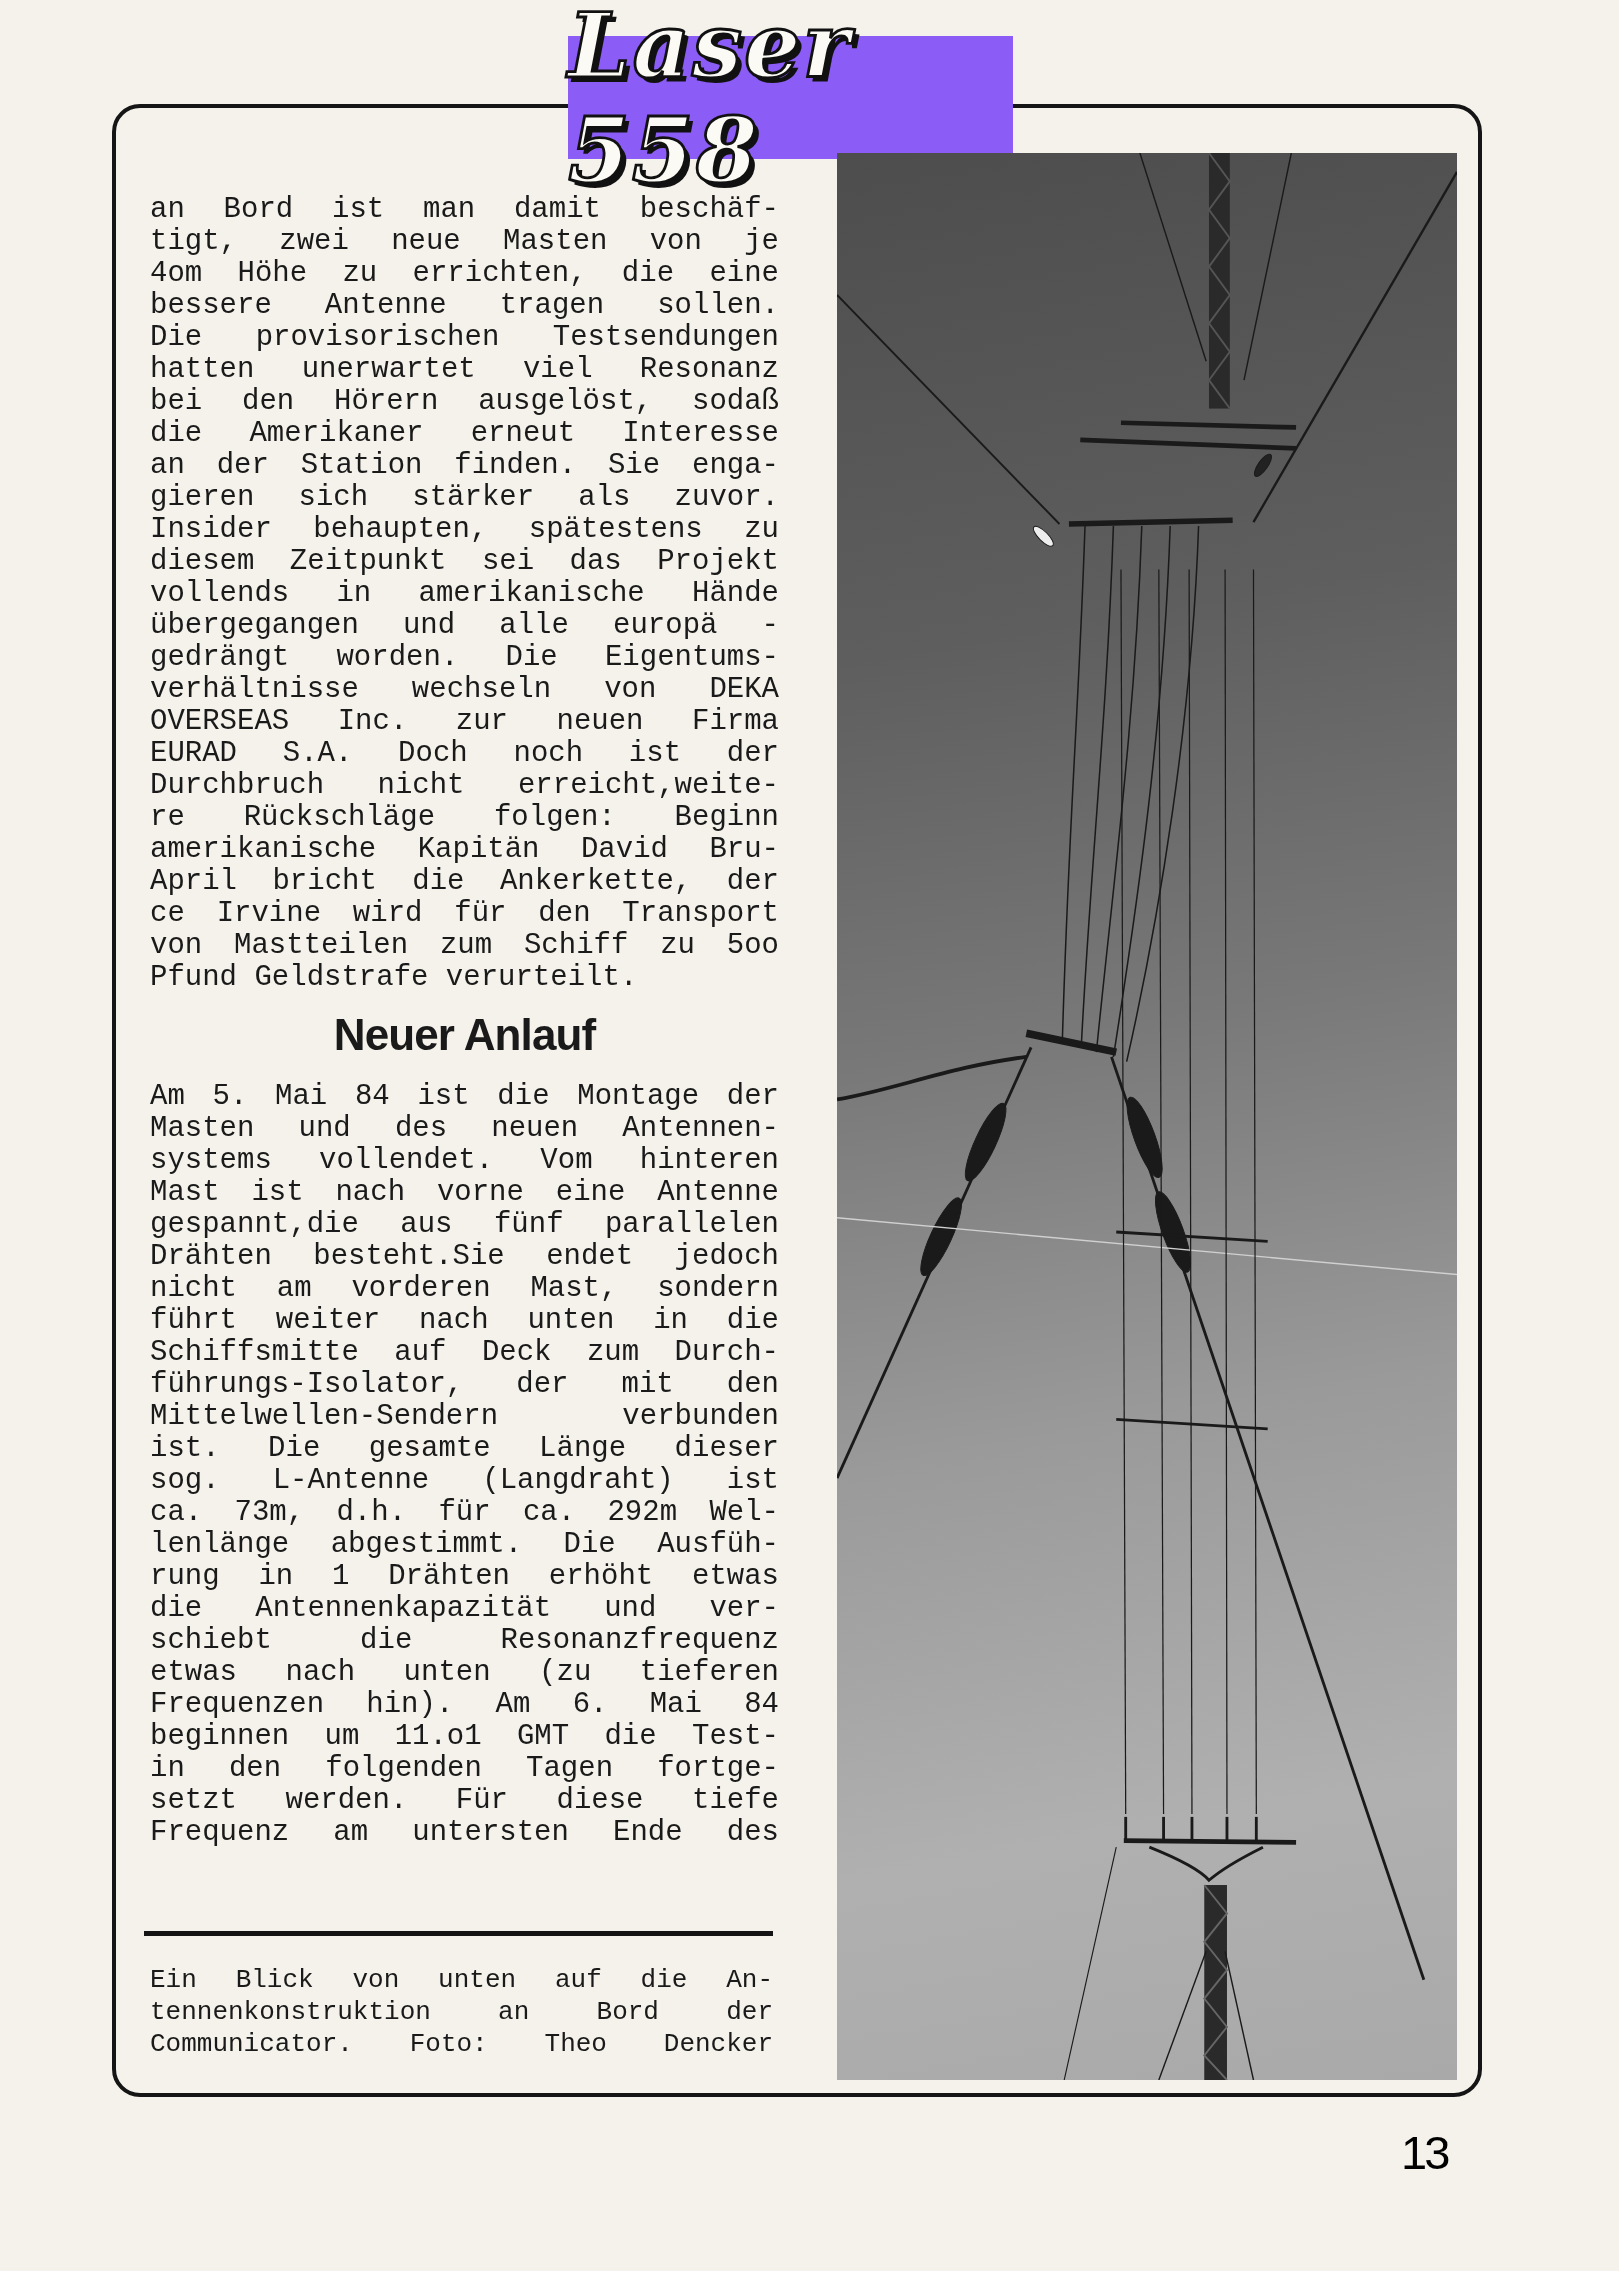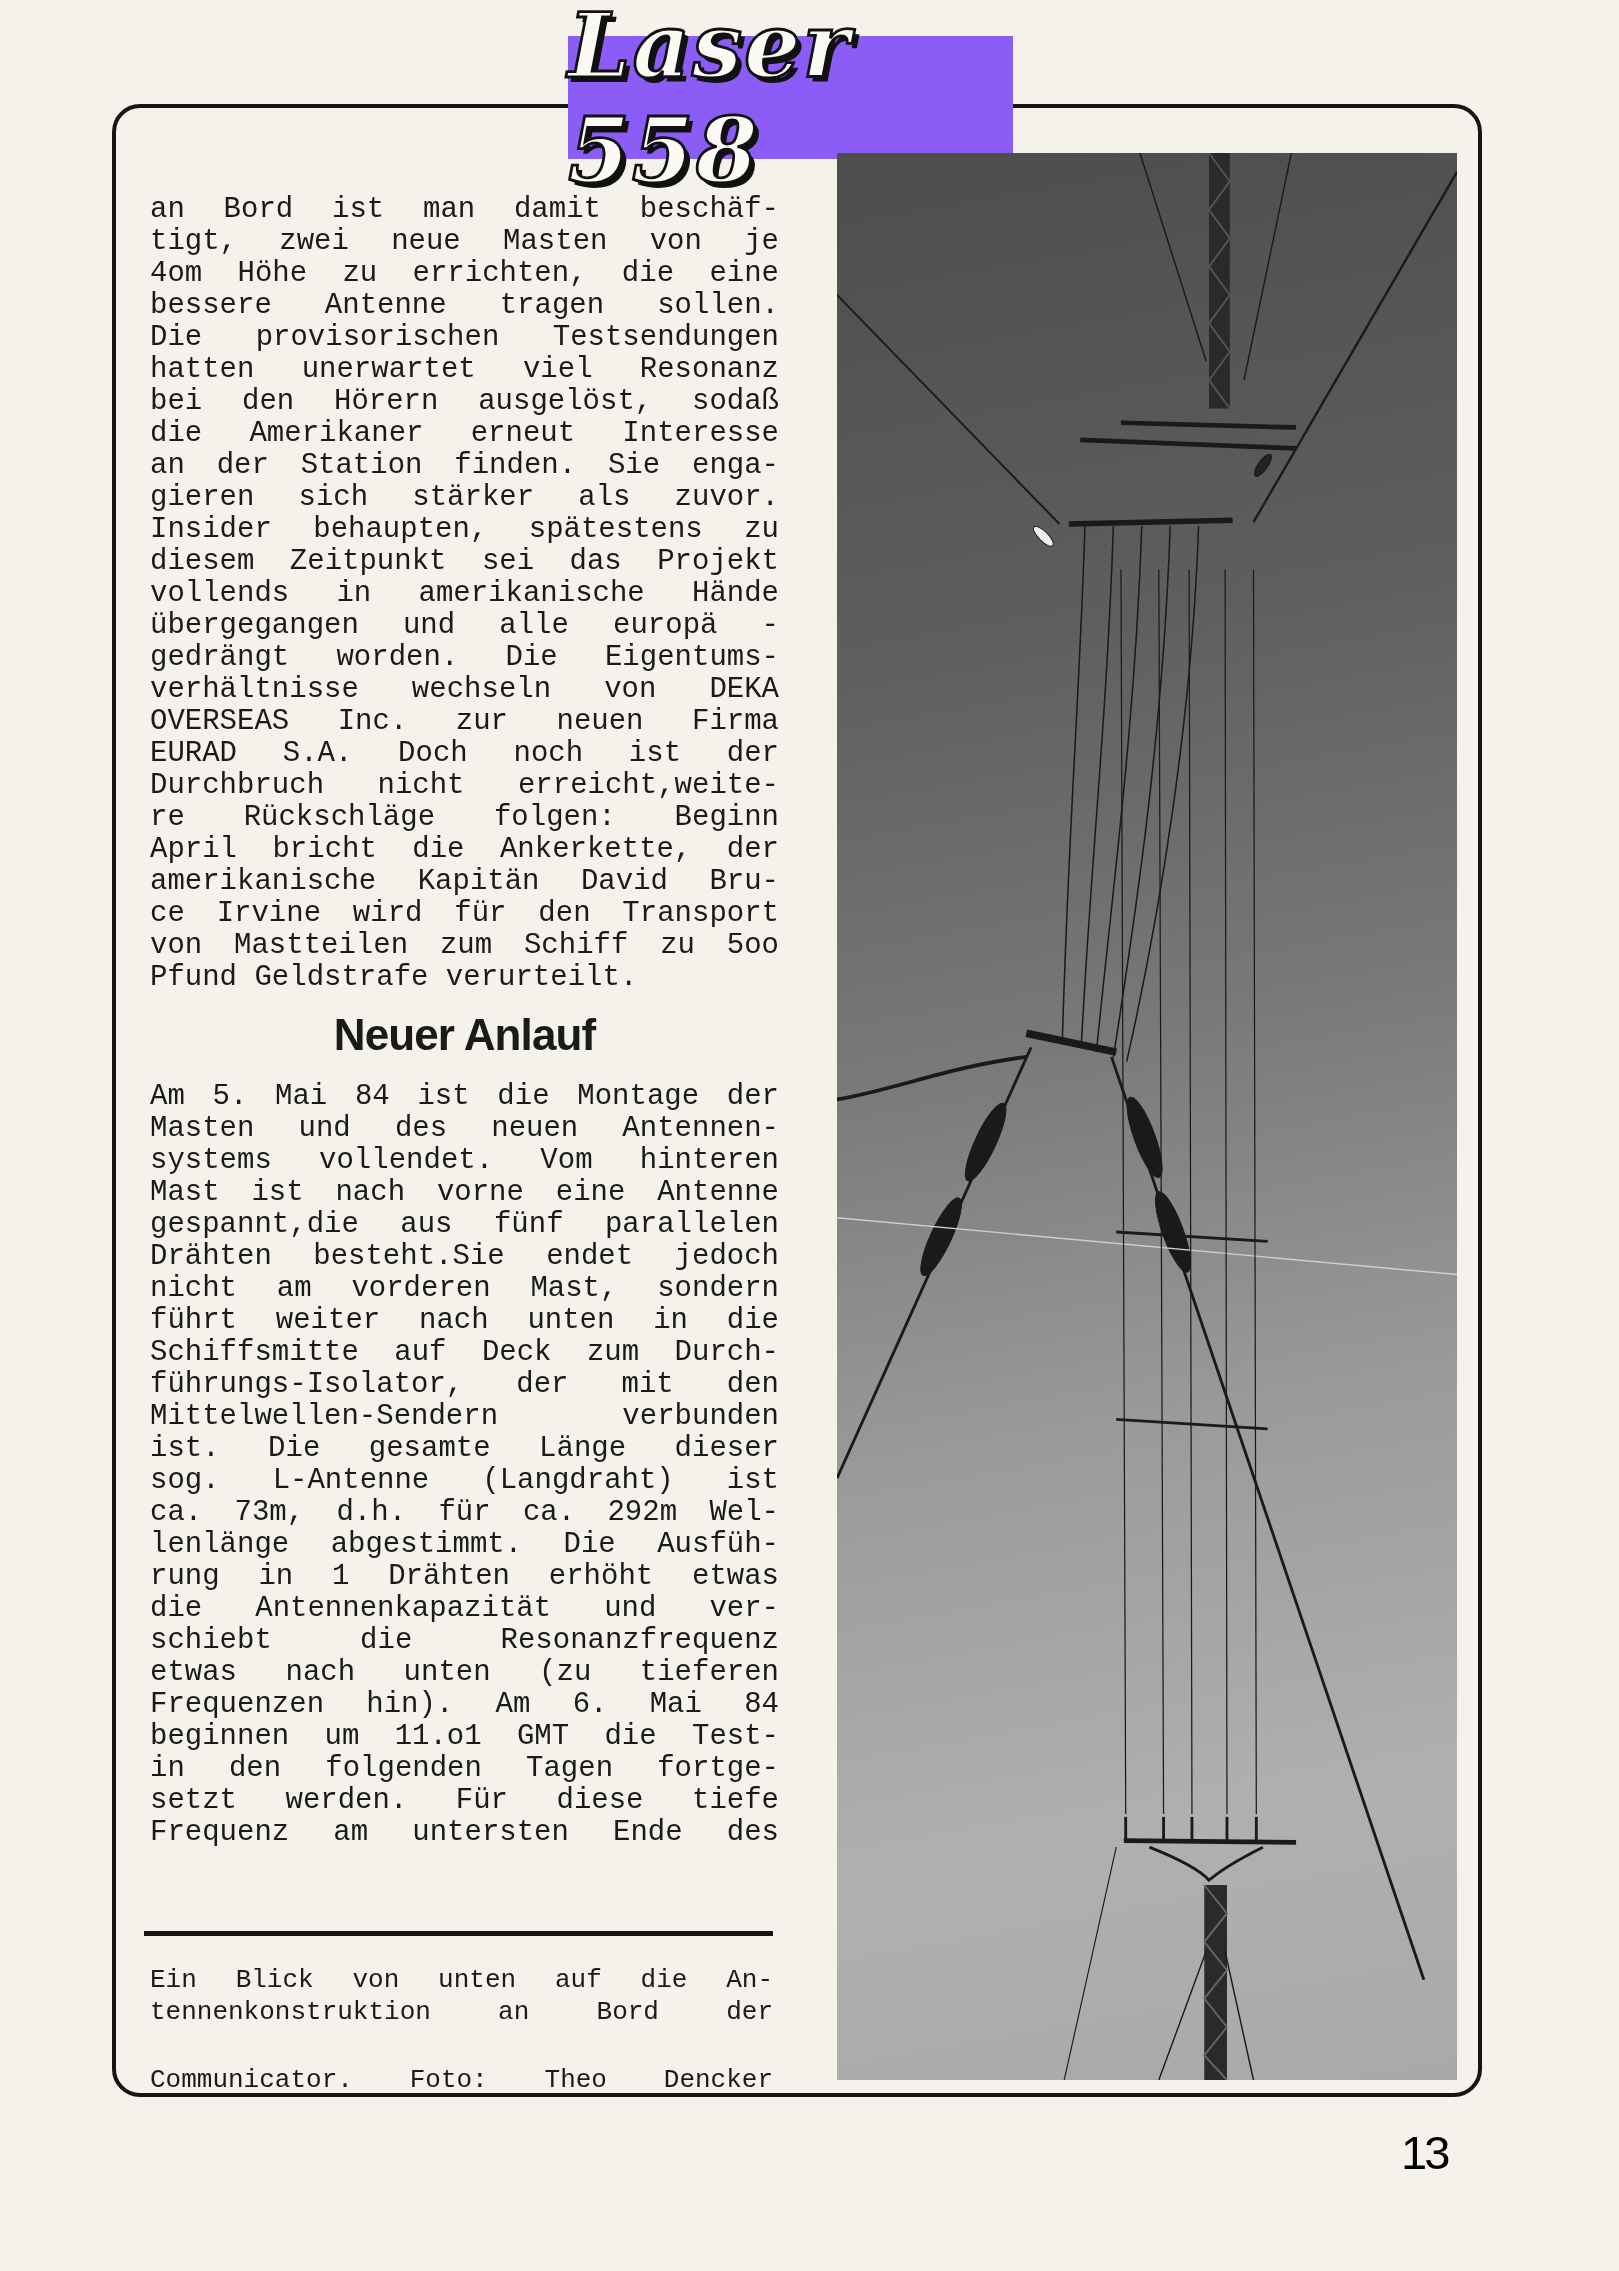--- a/index.html
+++ b/index.html
@@ -124,22 +124,22 @@
     <span class="line">Insider behaupten, spätestens zu</span>
     <span class="line">diesem Zeitpunkt sei das Projekt</span>
     <span class="line">vollends in amerikanische Hände</span>
     <span class="line">übergegangen und alle europä -</span>
     <span class="line">gedrängt worden. Die Eigentums-</span>
     <span class="line">verhältnisse wechseln von DEKA</span>
     <span class="line">OVERSEAS Inc. zur neuen Firma</span>
     <span class="line">EURAD S.A. Doch noch ist der</span>
     <span class="line">Durchbruch nicht erreicht,weite-</span>
     <span class="line">re Rückschläge folgen: Beginn</span>
+    <span class="line">amerikanische Kapitän David Bru-</span>
     <span class="line">April bricht die Ankerkette, der</span>
-    <span class="line">amerikanische Kapitän David Bru-</span>
     <span class="line">ce Irvine wird für den Transport</span>
     <span class="line">von Mastteilen zum Schiff zu 5oo</span>
     <span class="line last">Pfund Geldstrafe verurteilt.</span>
   </div>
 
   <div class="heading">Neuer Anlauf</div>
 
   <div class="body-text">
     <span class="line">Am 5. Mai 84 ist die Montage der</span>
     <span class="line">Masten und des neuen Antennen-</span>
@@ -166,21 +166,21 @@
     <span class="line">setzt werden. Für diese tiefe</span>
     <span class="line">Frequenz am untersten Ende des</span>
   </div>
 </div>
 
 <div class="rule"></div>
 
 <div class="caption">
   <span class="line">Ein Blick von unten auf die An-</span>
   <span class="line">tennenkonstruktion an Bord der</span>
-  <span class="line" style="text-align-last: justify; margin-top: 36px;">Communicator. Foto: Theo Dencker</span>
+  <span class="line" style="text-align-last: justify;">Communicator. Foto: Theo Dencker</span>
 </div>
 
 <div class="photo">
   <svg width="620" height="1927" viewBox="0 0 655 2036">
     <g stroke="#1a1a1a" fill="none">
 
       <rect x="393" y="0" width="22" height="270" fill="#2a2a2a" stroke="none"></rect>
       <path d="M393 0 L415 30 L393 60 L415 90 L393 120 L415 150 L393 180 L415 210 L393 240 L415 270" stroke="#555" stroke-width="2"></path>
 
       <line x1="0" y1="150" x2="235" y2="392" stroke-width="2"></line>

